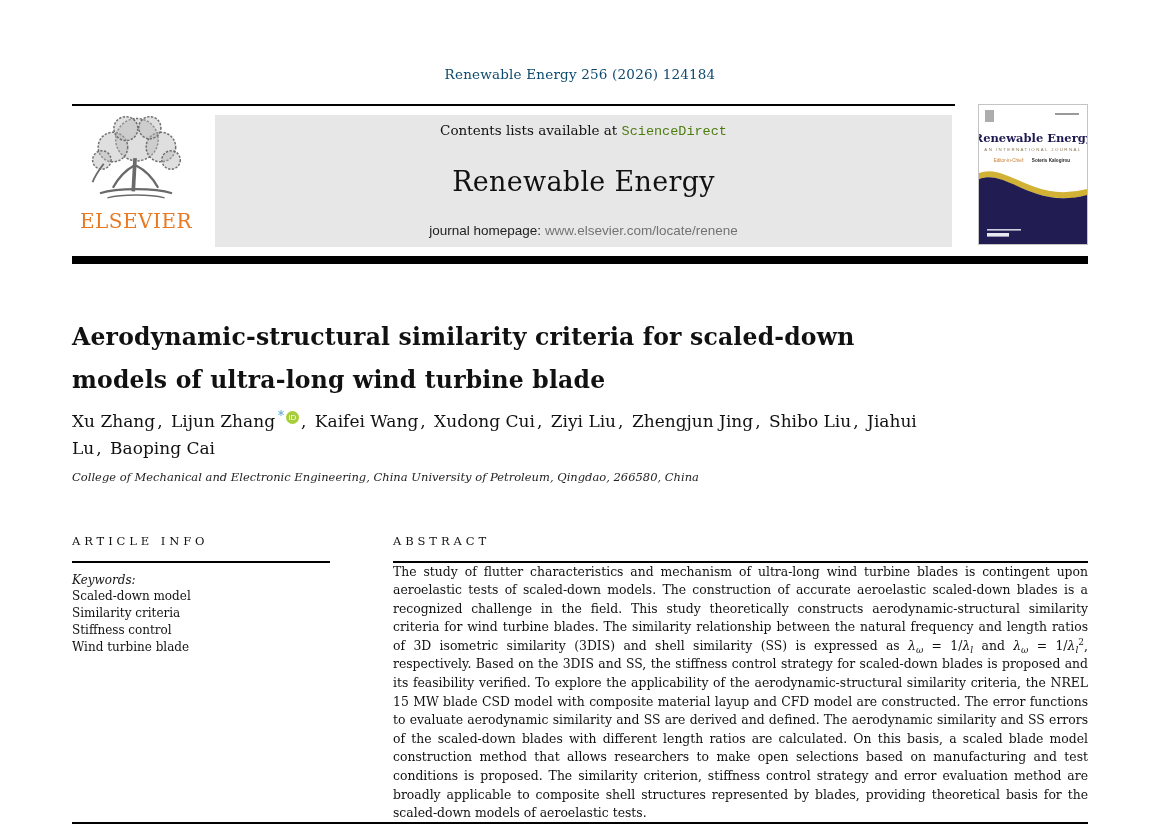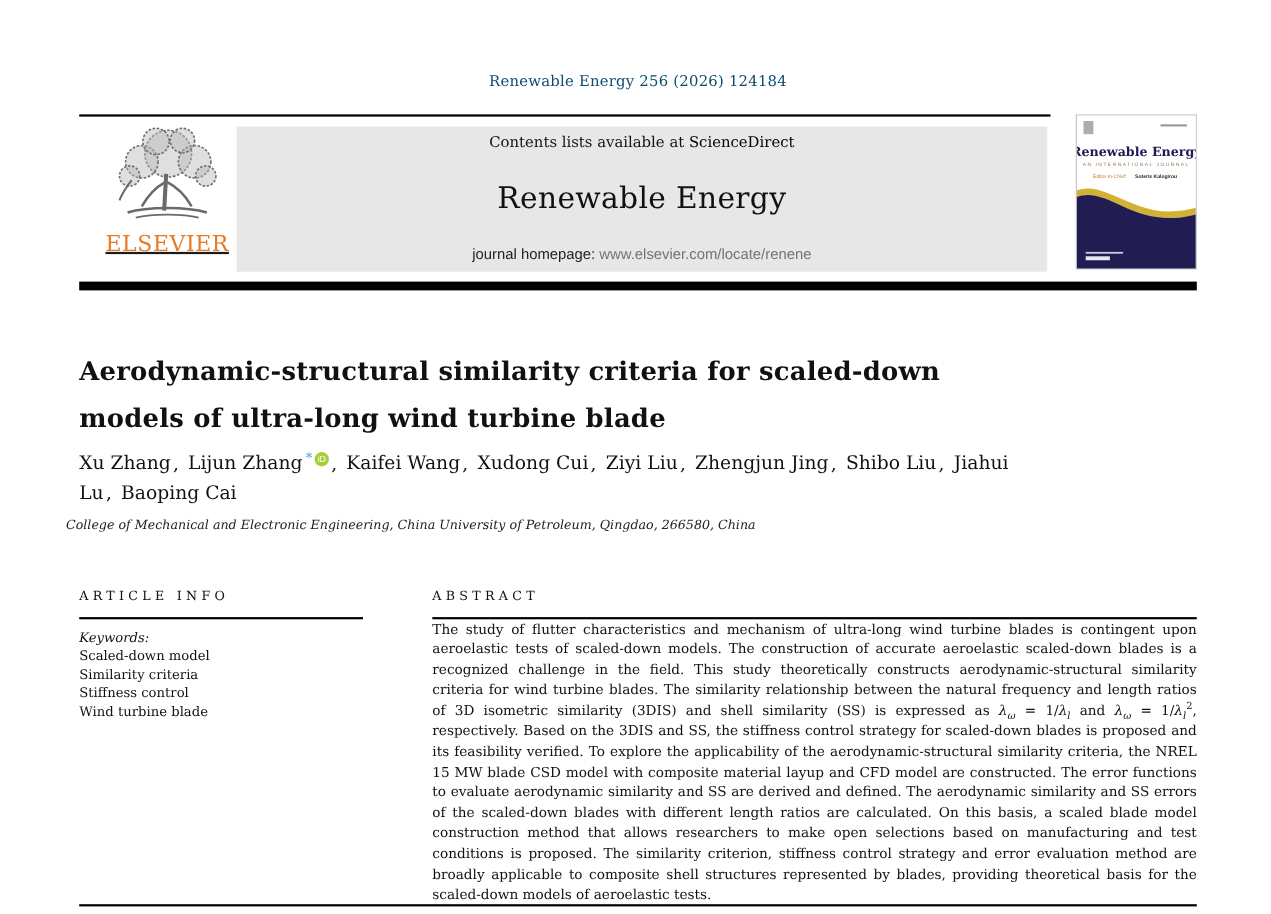--- a/index.html
+++ b/index.html
@@ -10,35 +10,35 @@
   }
   
   .citation {
     position:absolute; left:72px; top:66px; width:1016px;
     text-align:center; font-size:13.5px; color:#0c4a6e; letter-spacing:.2px;
     text-decoration:none; cursor:pointer;
   }
   .toprule { position:absolute; left:72px; top:104px; width:883px; height:2px; background:#000; }
 
   
-  .logo-block { position:absolute; left:86px; top:112px; width:132px; height:134px; text-align:center;text-decoration:underline; }
+  .logo-block { position:absolute; left:70px; top:112px; width:132px; height:134px; text-align:center; }
   .logo-block svg { display:block; margin:0 auto; }
   .elsevier-word {
     font-family:"DejaVu Serif", serif; font-size:20px; color:#e87a24;
     letter-spacing:.5px; margin-top:1px;
   }
 
   
   .graybox {
     position:absolute; left:215px; top:115px; width:737px; height:132px;
     background:#e7e7e7; display:flex; flex-direction:column;
     justify-content:space-between; align-items:center; padding:7px 0 9px 0;
   }
   .contents-line { font-size:13.5px; color:#111; }
-  .contents-line .sd-link { color:#000000; text-decoration:none; cursor:pointer; }
+  .contents-line .sd-link { color:#4d7c0f; text-decoration:none; cursor:pointer;font-family:Liberation Mono, monospace; }
   .banner-title { font-size:27px; color:#111; letter-spacing:.3px; }
   .homepage-line { font-family:"Liberation Sans", sans-serif; font-size:13.5px; color:#222; }
   .homepage-line .hp-link { color:#737373; text-decoration:none; cursor:pointer; }
 
   
   .cover {
     position:absolute; left:978px; top:104px; width:110px; height:141px;
     background:#fff; border:1px solid #c4c4c4;
   }
   .cover svg { display:block; }
@@ -56,21 +56,21 @@
   }
   .authors .sep { margin-left:2px; margin-right:3px; }
   .ast { color:#4ba0d0; font-size:12px; vertical-align:super; margin-left:3px; cursor:pointer; }
   .orcid {
     display:inline-block; width:13px; height:13px; border-radius:50%;
     background:#a6ce39; color:#fff; font-family:"Liberation Sans", sans-serif;
     font-size:8px; font-weight:normal; line-height:13px; text-align:center;
     vertical-align:super; margin-left:2px; cursor:pointer;
   }
   .affiliation {
-    position:absolute; left:60px; top:470px; width:900px;
+    position:absolute; left:72px; top:470px; width:900px;
     font-style:italic; font-size:11.5px; color:#222;
   }
 
   
   .info-col { position:absolute; left:72px; top:534px; width:258px; }
   .abs-col  { position:absolute; left:393px; top:534px; width:695px; }
   .sec-heading { font-size:11.5px; letter-spacing:.34em; color:#111; }
   .sec-rule { height:1.5px; background:#000; margin-top:13px; }
   .keywords { margin-top:9px; font-size:12px; line-height:16.8px; color:#111; }
   .kw-label { font-style:italic; }

